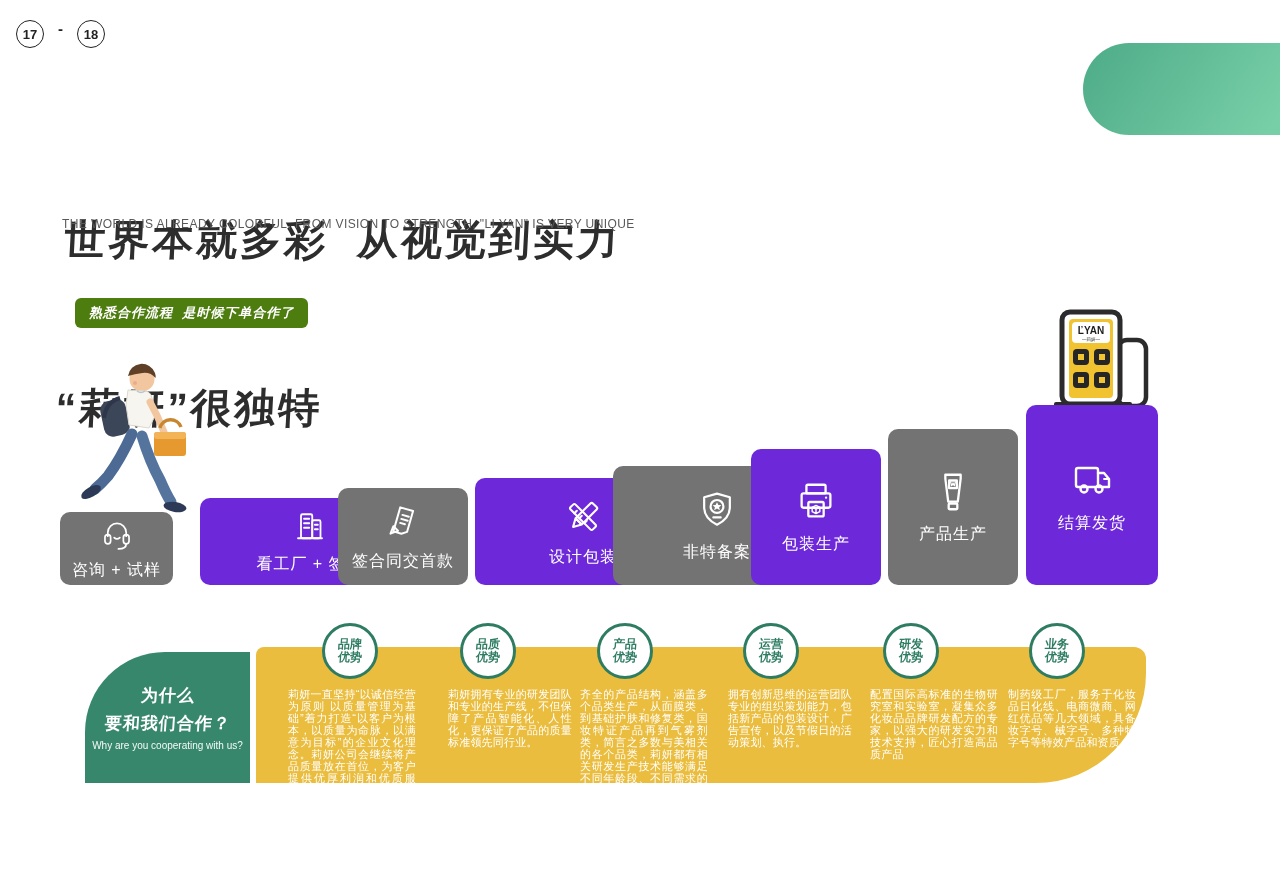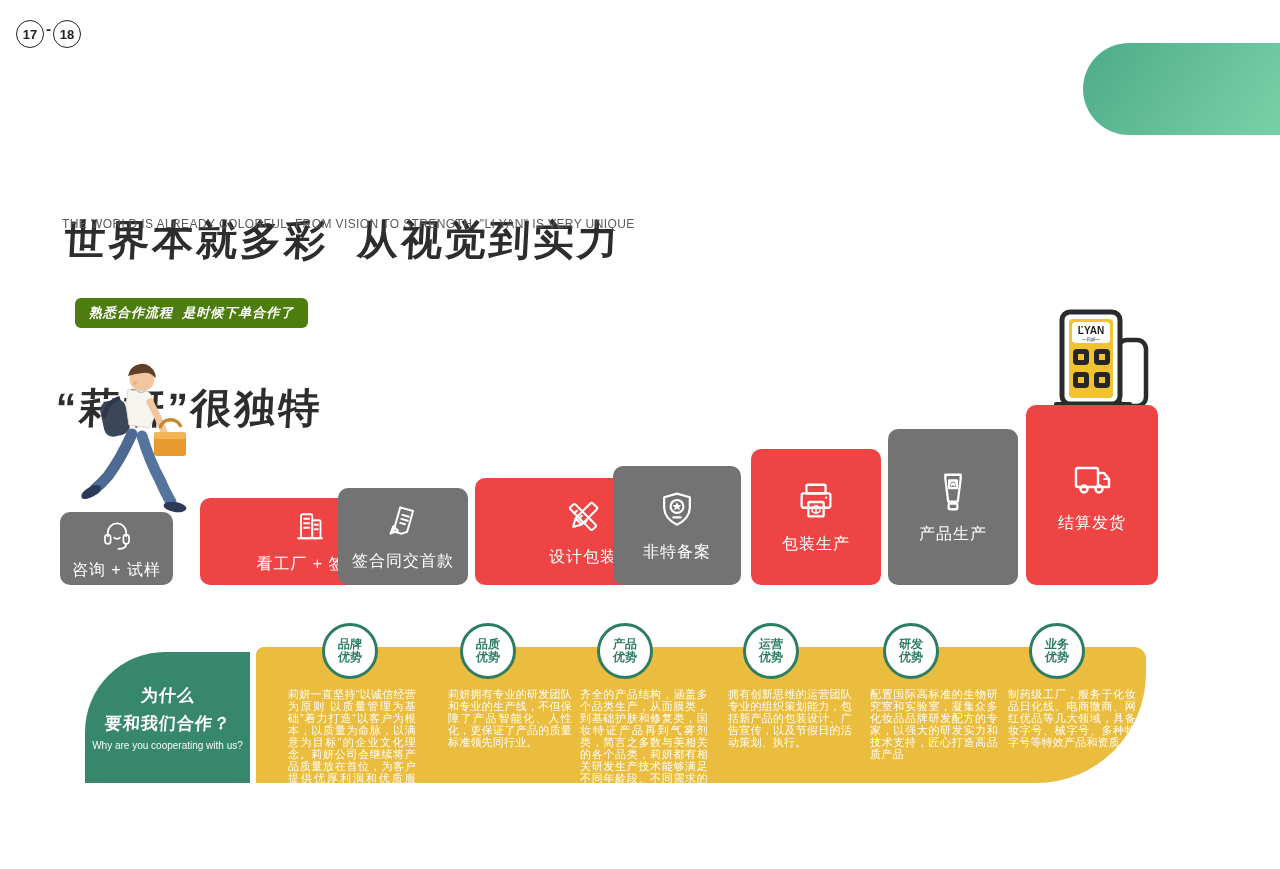--- a/index.html
+++ b/index.html
@@ -1,37 +1,37 @@
 <!DOCTYPE html>
 <html><head>
 <meta charset="utf-8">
 <style>
   html,body{margin:0;padding:0;background:#fff;}
   .canvas{position:relative;width:1280px;height:869px;background:#fff;overflow:hidden;
           font-family:"Liberation Sans","DejaVu Sans",sans-serif;}
   
-  .pagenum{position:absolute;left:16px;top:20px;display:flex;align-items:flex-start;gap:2px;color:#222;}
+  .pagenum{position:absolute;left:16px;top:20px;display:flex;align-items:flex-start;gap:14px;color:#222;}
   .pagenum .circ{width:26px;height:26px;border:1.6px solid #222;border-radius:50%;
                  display:flex;align-items:center;justify-content:center;font-size:13px;font-weight:600;}
   .pagenum .dash{font-size:15px;font-weight:700;}
   
   .deco-pill{position:absolute;left:1083px;top:43px;width:197px;height:92px;
              border-radius:46px 0 0 46px;background:linear-gradient(125deg,#52af8b 10%,#77cfa7 95%);}
   
   .title{position:absolute;left:60px;top:100px;color:#2d2d2d;font-weight:900;
          font-size:41px;line-height:56px;letter-spacing:3px;white-space:pre;transform:skewX(-3deg);}
   .subtitle{position:absolute;left:62px;top:217px;color:#595959;font-size:12px;letter-spacing:.4px;}
   
   .flow-badge{position:absolute;left:75px;top:298px;background:#4d7c0f;color:#fff;border-radius:6px;
               padding:6px 14px;font-size:13px;font-weight:700;font-style:italic;letter-spacing:1px;white-space:pre;}
   
   .step{position:absolute;border-radius:10px;display:flex;flex-direction:column;
         align-items:center;justify-content:center;gap:9px;}
   .step.yellow{background:#737373;}
-  .step.green{background:#ef4444;}
+  .step.green{background:#6d28d9;}
   .step .label{color:#fff;font-size:16px;letter-spacing:1px;white-space:pre;}
   .step svg{display:block;}
   .ic{stroke:#fff;stroke-width:2.4;fill:none;stroke-linecap:round;stroke-linejoin:round;}
   
   .why-box{position:absolute;left:85px;top:652px;width:165px;height:131px;background:#37876c;
            border-radius:80px 0 0 0;display:flex;flex-direction:column;align-items:center;
            justify-content:center;gap:5px;color:#fff;text-align:center;}
   .why-box .l1,.why-box .l2{font-size:17px;font-weight:800;transform:skewX(-4deg);letter-spacing:1px;}
   .why-box .en{font-size:10px;opacity:.95;}
   .yellow-panel{position:absolute;left:256px;top:647px;width:890px;height:136px;background:#eabd3e;
@@ -143,21 +143,21 @@
           <path d="M19 31l5 9 5-9z"></path>
         </g>
       <g transform="rotate(-45 24 24)">
           <rect x="20" y="6" width="8" height="36" rx="2"></rect>
           <path d="M20 14h4M20 22h4M20 30h4"></path>
         </g>
     </svg>
     <div class="label">设计包装</div>
   </div>
 
-  <div class="step yellow" style="left:613px;top:466px;width:128px;height:119px;">
+  <div class="step yellow" style="left:613px;top:466px;width:128px;height:119px;padding-left:40px;">
     <svg width="44" height="44" viewBox="0 0 48 48" class="ic">
       <path d="M24 5l14 4v11c0 9-6 15-14 19-8-4-14-10-14-19V9z"></path>
       <circle cx="24" cy="19" r="7"></circle>
       <path d="M24 14.5l1.5 3 3.3.3-2.5 2.2.8 3.2-3.1-1.8-3.1 1.8.8-3.2-2.5-2.2 3.3-.3z" fill="#fff" stroke="none"></path>
       <path d="M20 31h8"></path>
     </svg>
     <div class="label">非特备案</div>
   </div>
 
   <div class="step green" style="left:751px;top:449px;width:130px;height:136px;align-items:center;">

